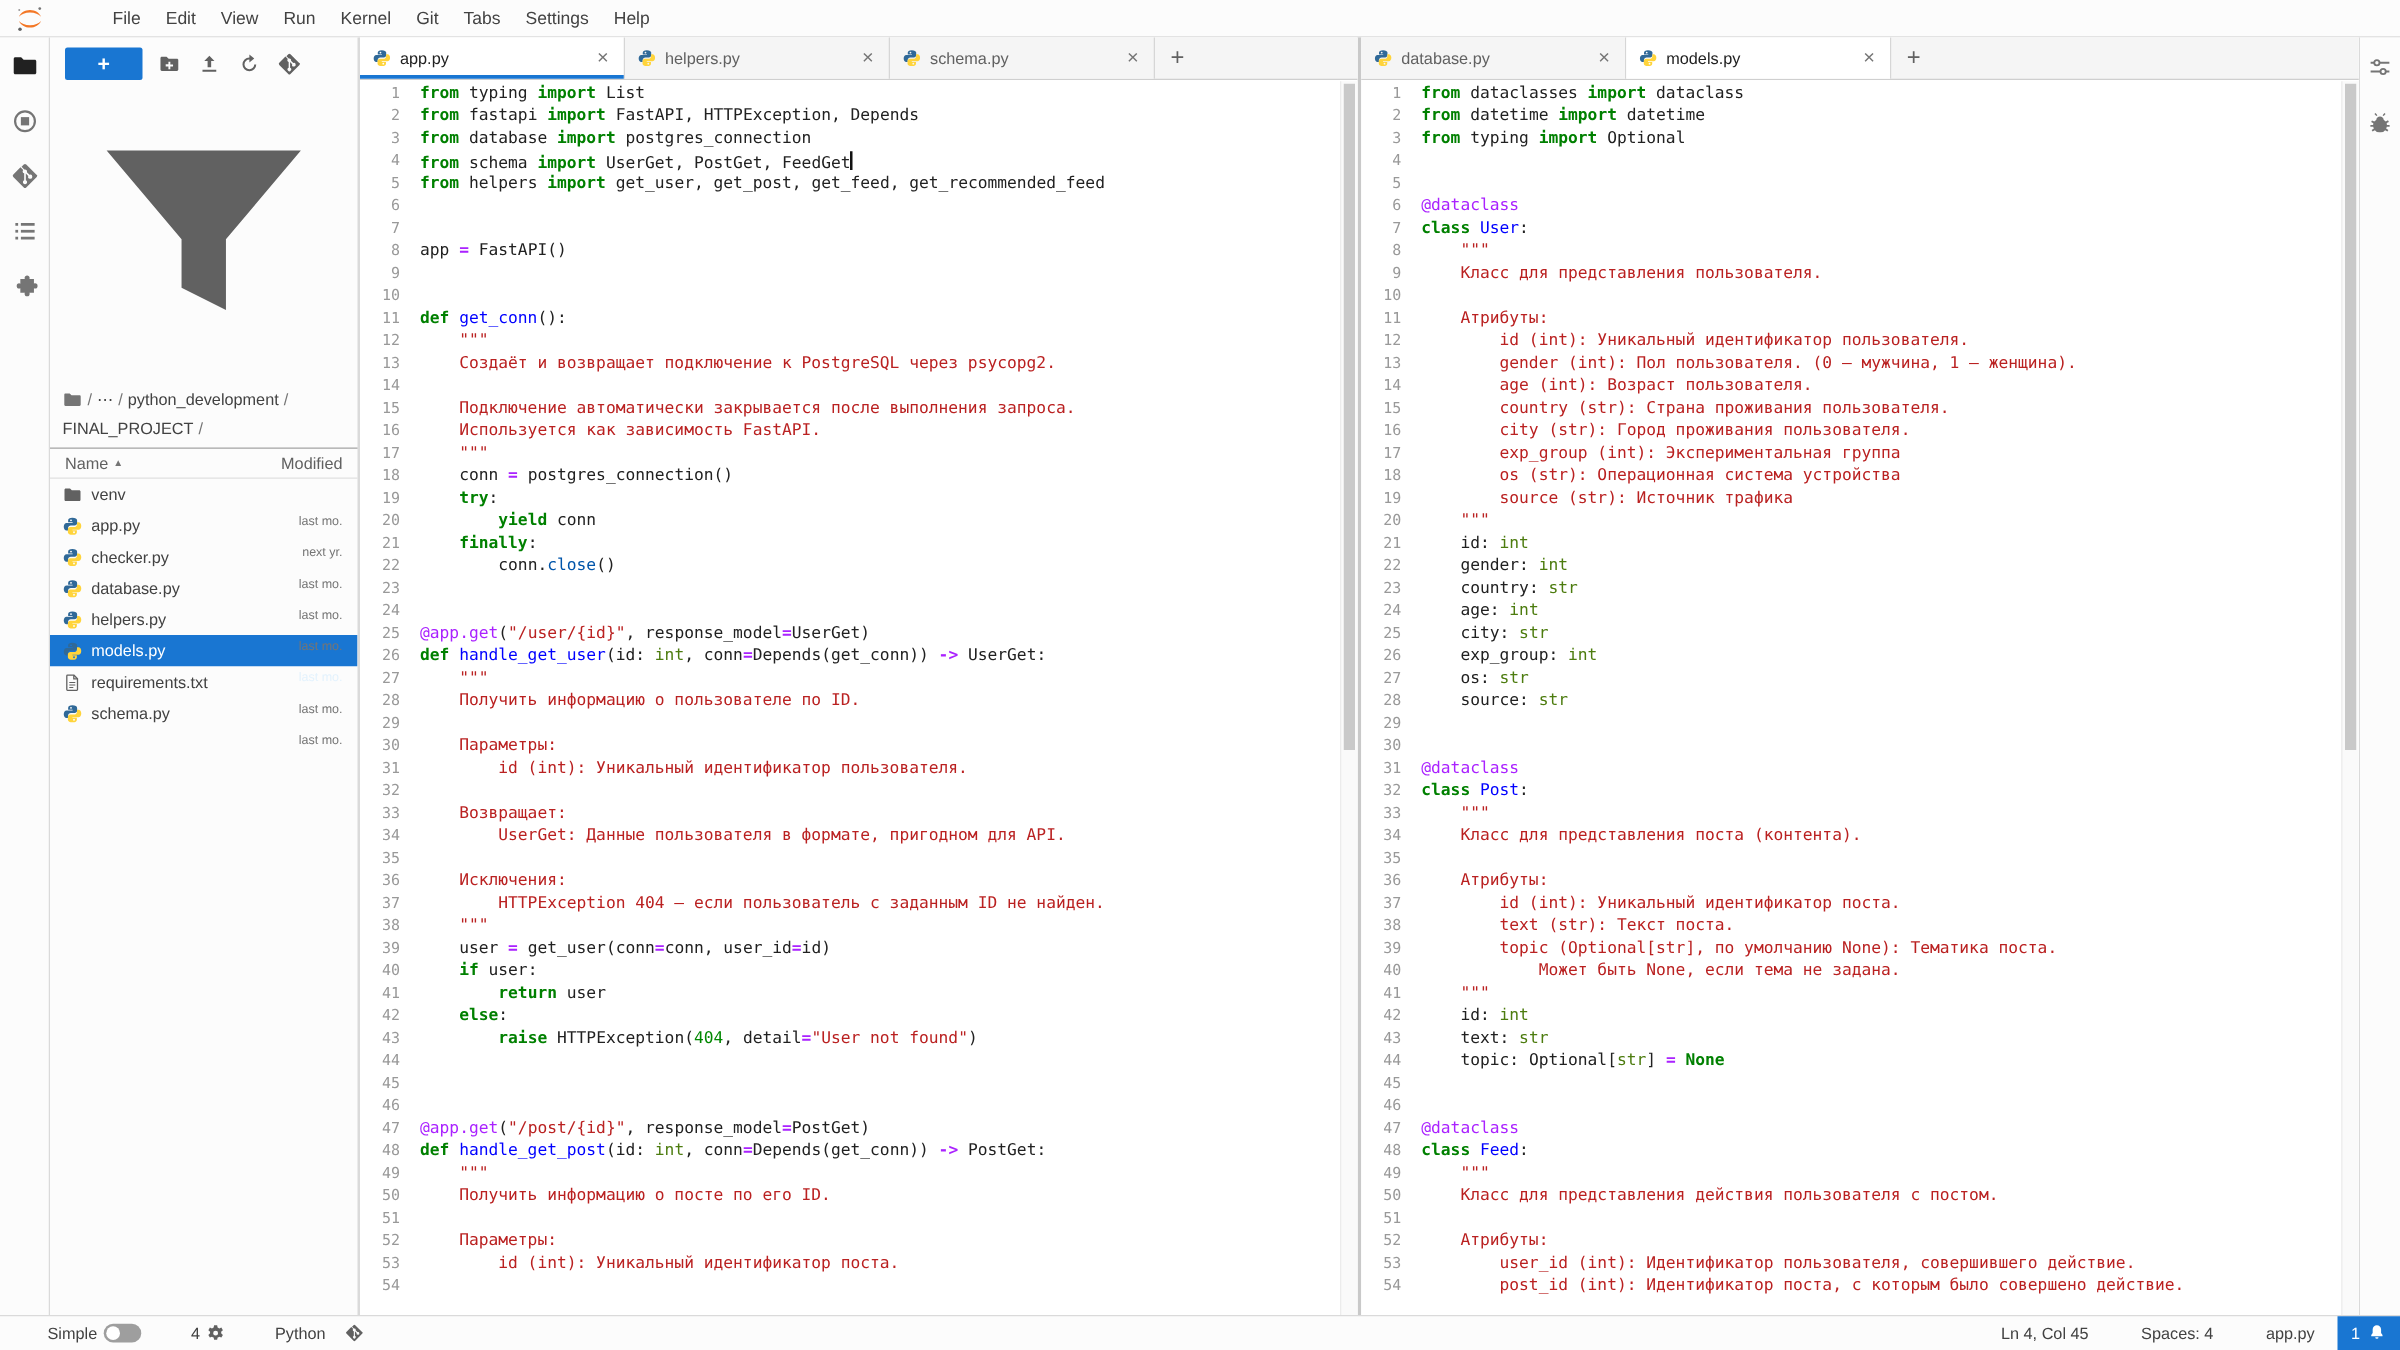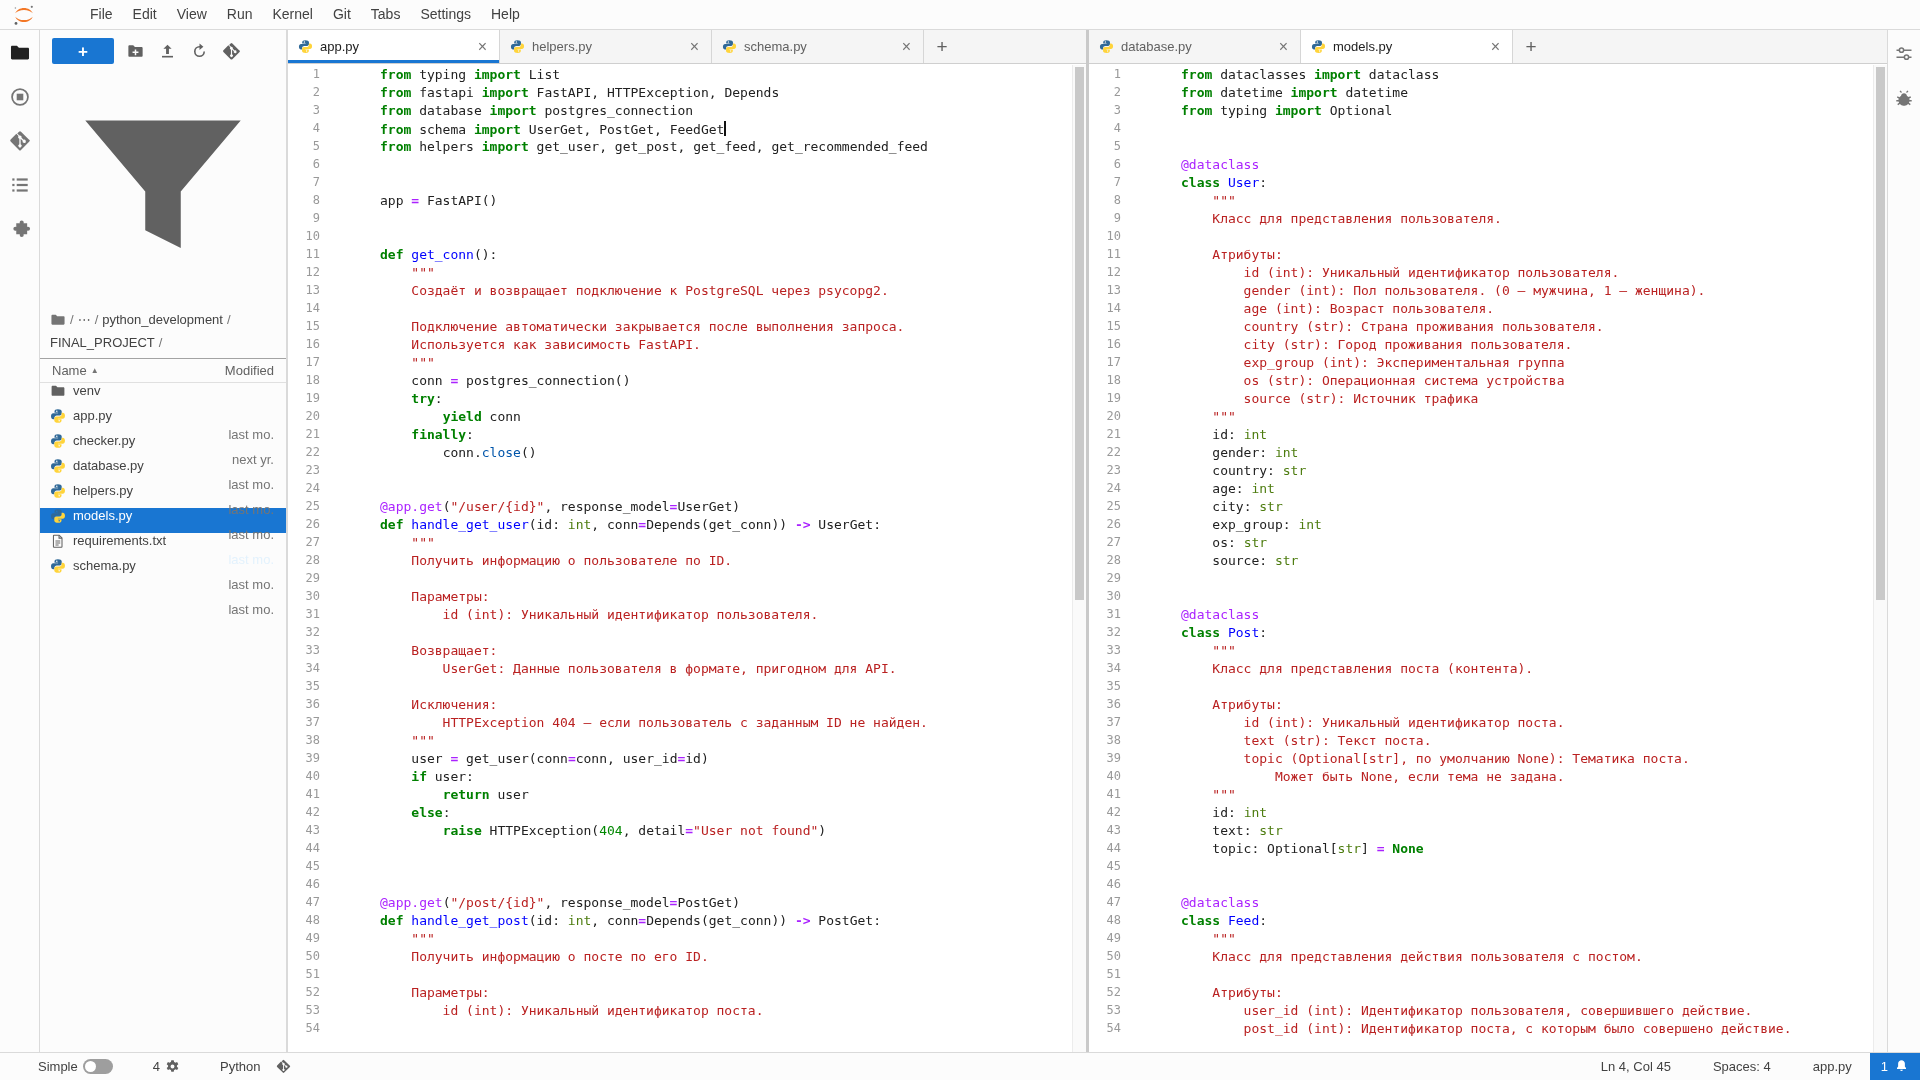--- a/index.html
+++ b/index.html
@@ -37,49 +37,49 @@
   .breadcrumb { display:flex; flex-wrap:wrap; align-items:center; padding:4px 10px 6px; gap:4px;
                 color:#424242; line-height:19px; }
   .bc-icon { width:16px; height:16px; color:#757575; }
   .bc-icon svg { width:100%; height:100%; display:block; }
   .bc-seg { cursor:pointer; }
   .bc-sep { color:#757575; }
   .fb-headers { display:flex; justify-content:space-between; padding:4px 12px; flex:none;
                 border-top:1px solid #a3a3a3; border-bottom:1px solid #e0e0e0; color:#616161; }
   .sort-caret { font-size:8px; color:#757575; margin-left:4px; vertical-align:2px; }
   .file-list { flex:1; overflow:hidden; }
-  .file-row { display:flex; align-items:flex-start; height:25px; padding:0 12px 0 10px; gap:7px;
+  .file-row { display:flex; align-items:center; height:25px; padding:0 12px 0 10px; gap:7px;
               color:#424242; cursor:pointer; }
   .file-row.selected { background:#1976d2; color:#fff; }
   .file-row.selected .file-mod { color:#e3f2fd; }
   .file-icon { width:16px; height:16px; flex:none; }
   .file-icon svg { width:100%; height:100%; display:block; }
   .file-name { flex:1; white-space:nowrap; overflow:hidden; }
-  .file-mod { font-size:13px; color:#757575; white-space:nowrap;margin-top:44px; }
+  .file-mod { font-size:10px; color:#757575; white-space:nowrap;margin-top:44px; }
 
   
   .editor-area { flex:1; display:flex; min-width:0; }
   .editor-pane { flex:1 1 0; min-width:0; display:flex; flex-direction:column; background:#fff; position:relative; }
   .split-handle { width:3px; flex:none; background:#c9c9c9; cursor:col-resize; }
   .tab-bar { height:34px; flex:none; background:#f5f5f5; border-bottom:1px solid #cfcfcf;
              display:flex; align-items:stretch; }
   .tab { width:212px; display:flex; align-items:center; padding:0 8px 0 10px; gap:7px; font-size:13px;
          color:#616161; background:#f5f5f5; border-right:1px solid #d6d6d6; position:relative; cursor:pointer; }
   .tab.current { background:#fff; color:#212121; }
   .tab.current.focused::after { content:""; position:absolute; left:0; right:0; bottom:0; height:3px; background:#1976d2; }
   .tab-icon { width:15px; height:15px; flex:none; }
   .tab-icon svg { width:100%; height:100%; display:block; }
   .tab-label { flex:1; overflow:hidden; white-space:nowrap; }
   .tab-close { font-size:16px; color:#757575; padding:0 4px; line-height:1; }
   .tab-add { width:36px; display:flex; align-items:center; justify-content:center; font-size:19px;
              color:#616161; cursor:pointer; }
   .code-wrap { flex:1; display:flex; overflow:hidden; padding-top:3px; }
   .gutter { width:44px; flex:none; text-align:right; padding-right:12px; }
   .ln { height:18px; line-height:18px; font:12px "DejaVu Sans Mono", monospace; color:#999; }
-  .code { flex:1; overflow:hidden; padding-left:4px;margin-left:44px; }
+  .code { flex:1; overflow:hidden; padding-left:4px; }
   .cl { height:18px; line-height:18px; font:13px "DejaVu Sans Mono", monospace; white-space:pre; color:#212121; }
   .tk-k { color:#008000; font-weight:bold; }
   .tk-b { color:#4d7c0f; }
   .tk-s { color:#BA2121; }
   .tk-n { color:#080; }
   .tk-d { color:#0000FF; }
   .tk-m { color:#AA22FF; }
   .tk-o { color:#AA22FF; font-weight:bold; }
   .tk-p { color:#05a; }
   .cursor { display:inline-block; width:1.5px; height:15px; background:#111; vertical-align:-2px; }

